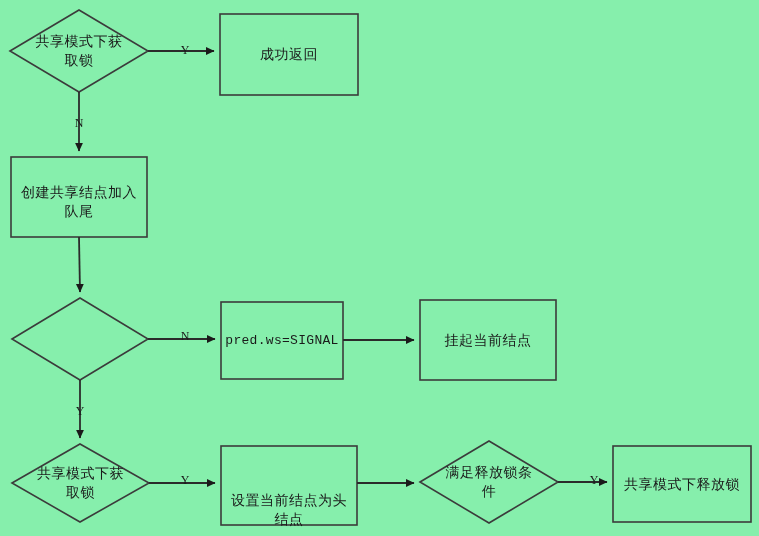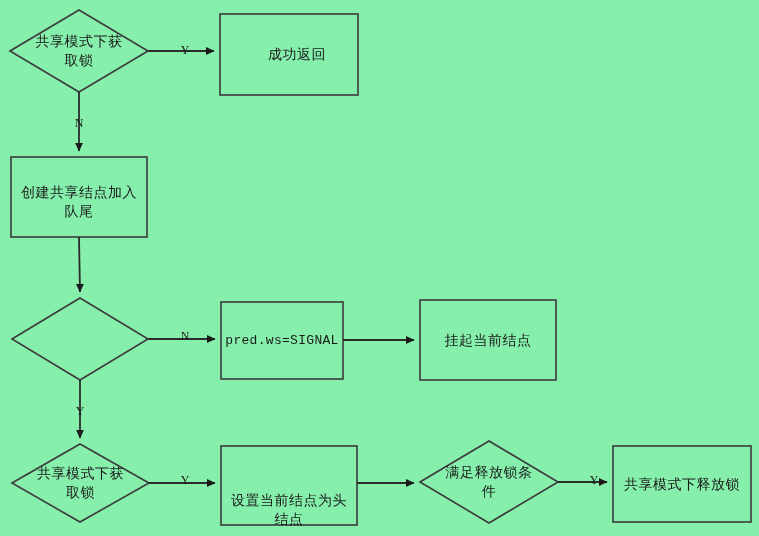--- a/index.html
+++ b/index.html
@@ -105,21 +105,21 @@
 
       <path d="M357,483 L414,483"></path>
 
       <path d="M558,482 L607,482"></path>
     </g>
   </svg>
 
   <div class="shape-text" style="left:10px; top:10px; width:138px; height:82px;">共享模式下获
 取锁</div>
 
-  <div class="shape-text" style="left:220px; top:14px; width:138px; height:81px;margin-left:8px;">成功返回</div>
+  <div class="shape-text" style="left:220px; top:14px; width:138px; height:81px;">成功返回</div>
 
   <div class="shape-text" style="left:11px; top:157px; width:136px; height:90px;">创建共享结点加入
 队尾</div>
 
 
   <div class="shape-text mono-text" style="left:221px; top:302px; width:122px; height:77px;">pred.ws=SIGNAL</div>
 
   <div class="shape-text" style="left:420px; top:300px; width:136px; height:80px;">挂起当前结点</div>
 
   <div class="shape-text" style="left:12px; top:444px; width:137px; height:78px;">共享模式下获

